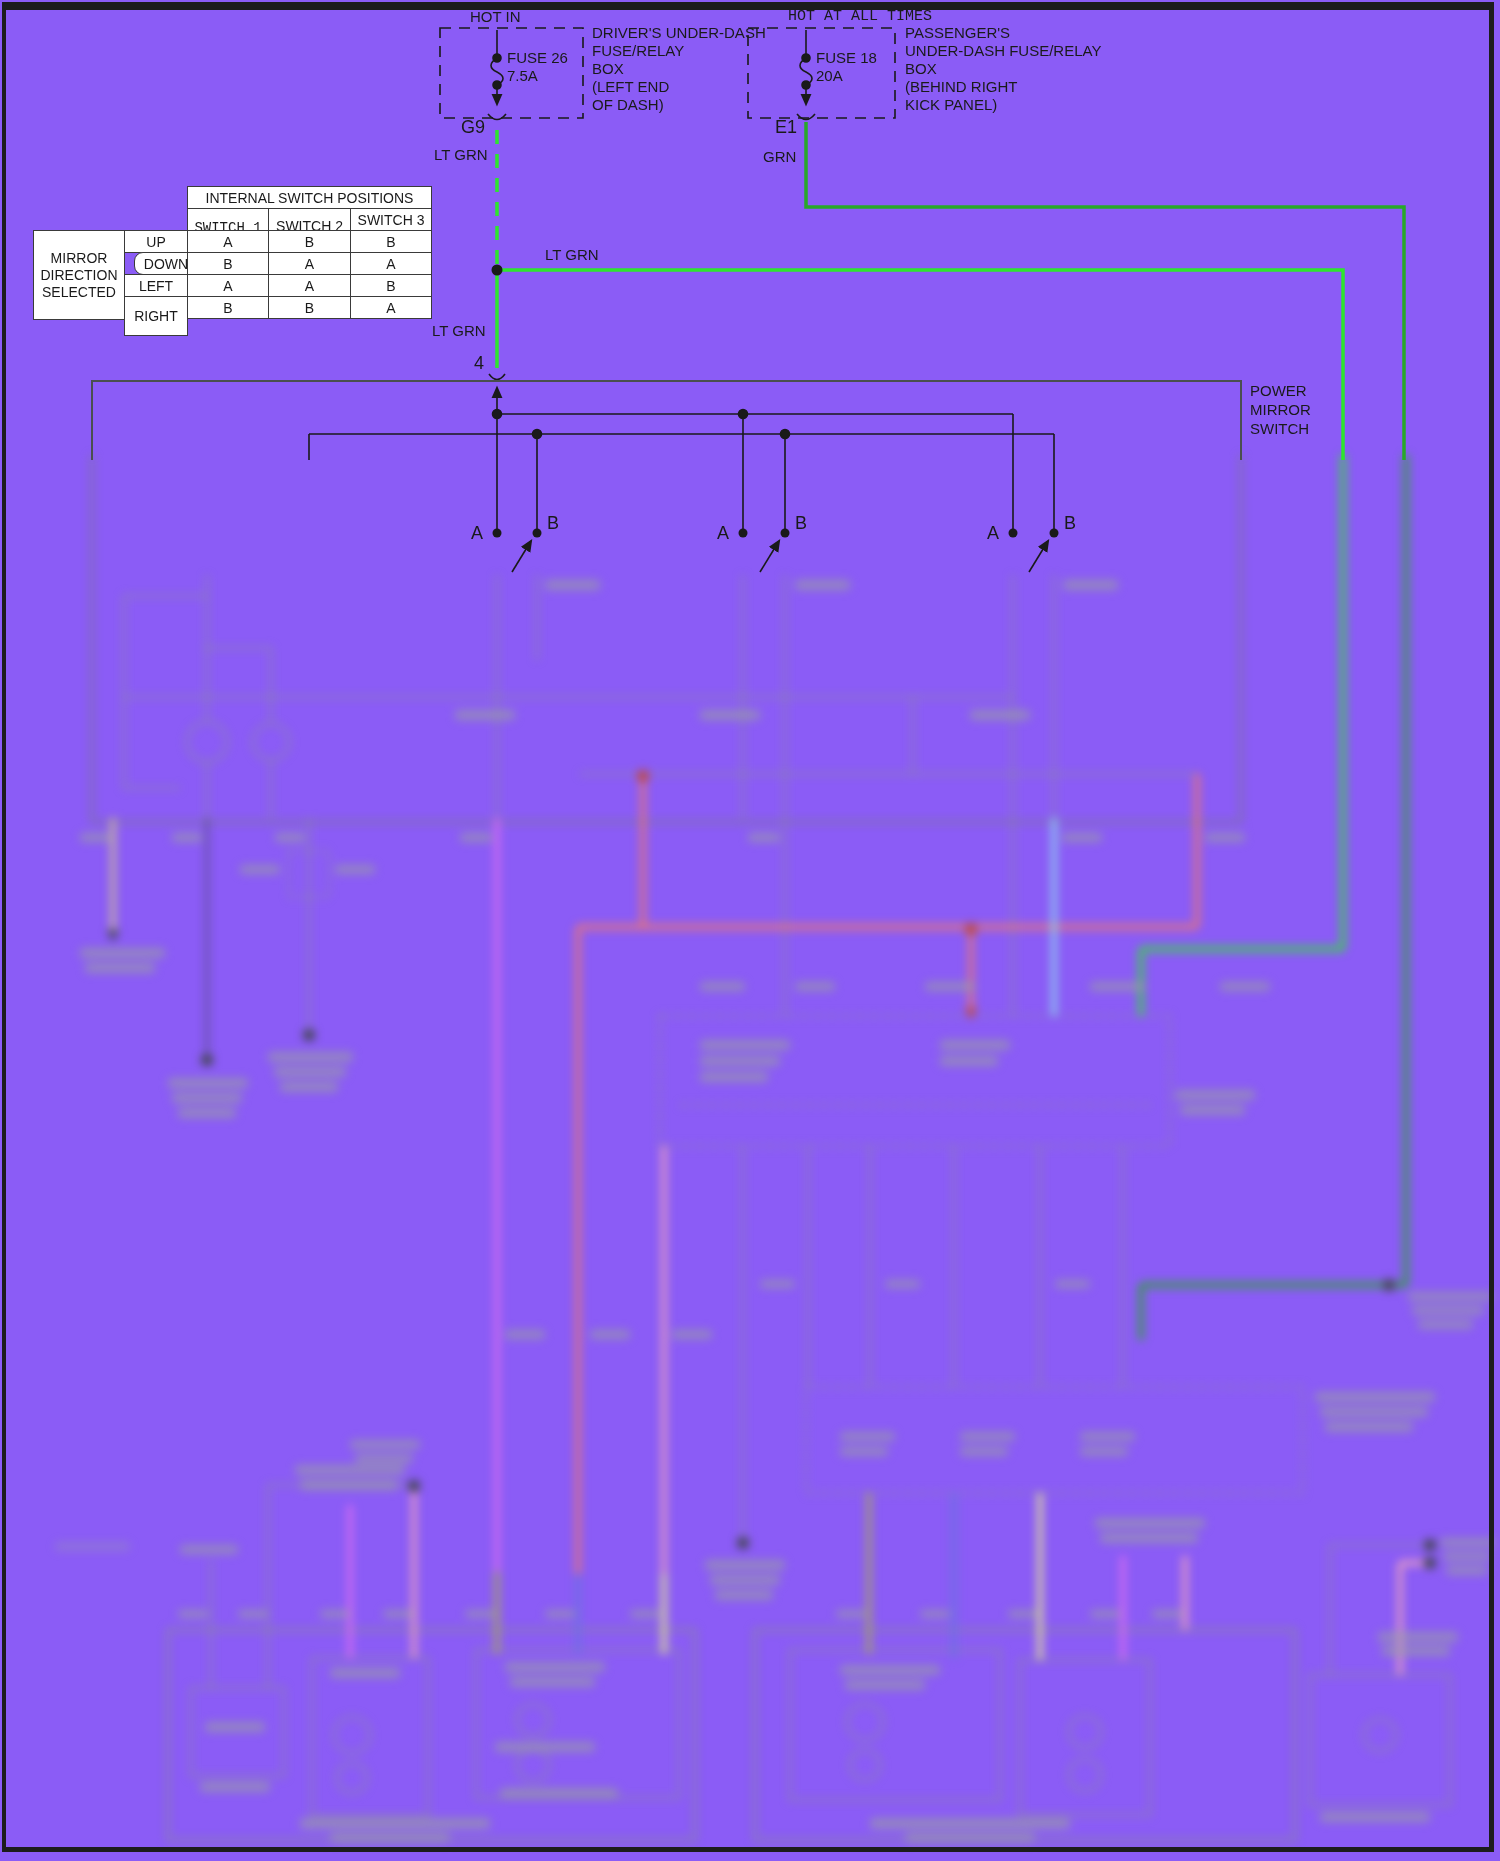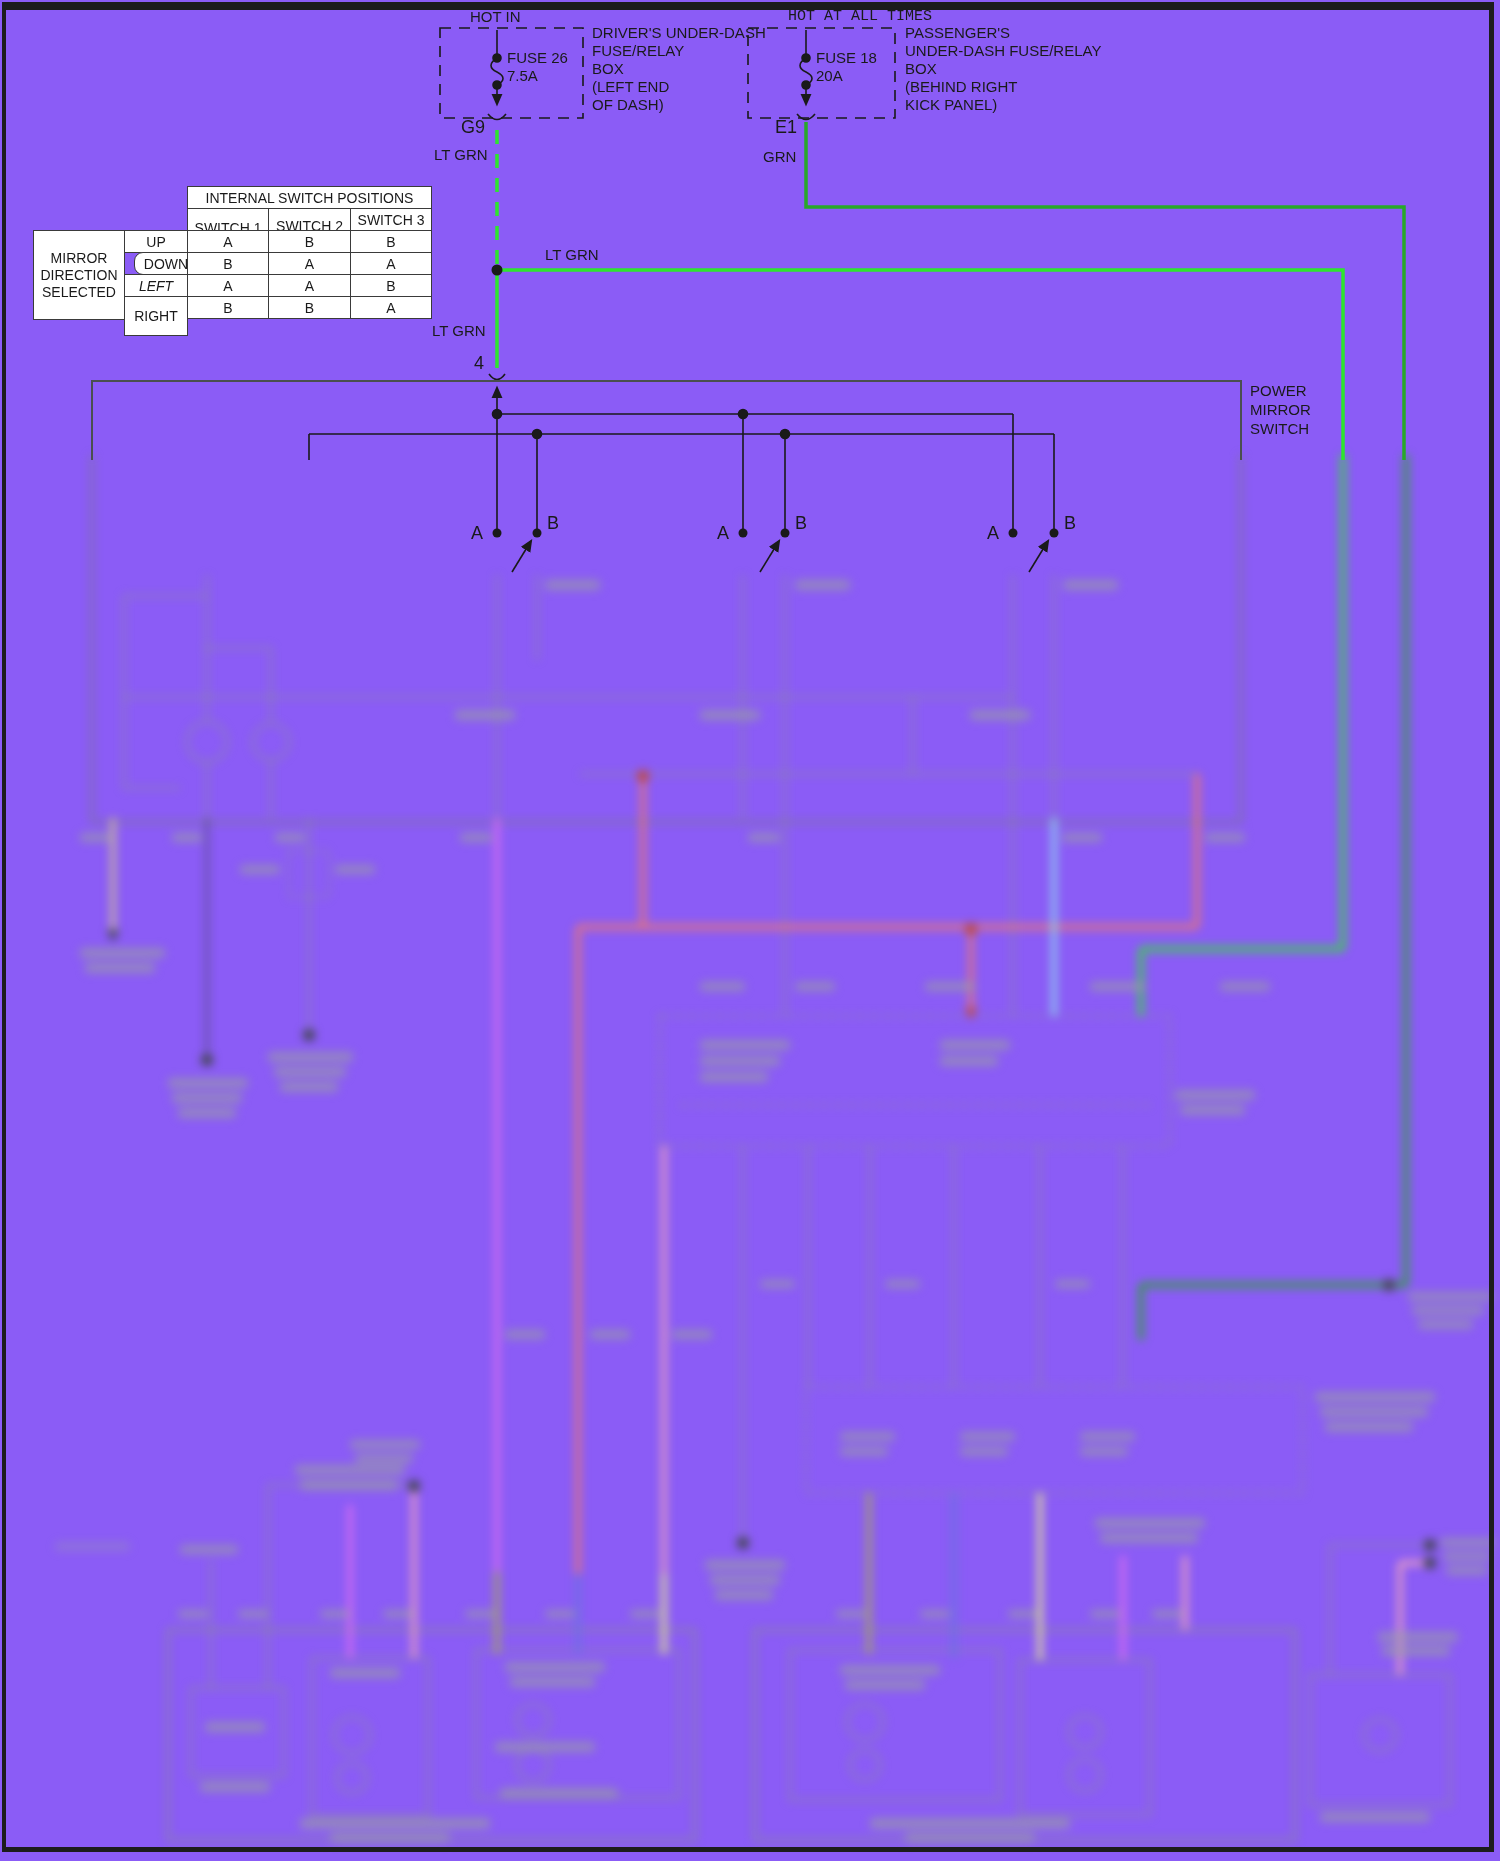--- a/index.html
+++ b/index.html
@@ -304,40 +304,40 @@
 
     <div class="lbl small" style="left:471px;top:524px;">A</div>
     <div class="lbl small" style="left:547px;top:514px;">B</div>
     <div class="lbl small" style="left:717px;top:524px;">A</div>
     <div class="lbl small" style="left:795px;top:514px;">B</div>
     <div class="lbl small" style="left:987px;top:524px;">A</div>
     <div class="lbl small" style="left:1064px;top:514px;">B</div>
 
     <div style="position:absolute;left:33px;top:186px;width:400px;height:134px;">
       <div class="tcell" style="left:154px;top:0;width:245px;height:23px;">INTERNAL SWITCH POSITIONS</div>
-      <div class="tcell" style="left:154px;top:22px;width:82px;height:40px;">SWITCH 1</div>
+      <div class="tcell" style="left:154px;top:22px;width:82px;height:40px;font-family:Liberation Mono, monospace;">SWITCH 1</div>
       <div class="tcell" style="left:235px;top:22px;width:83px;height:36px;">SWITCH 2</div>
       <div class="tcell" style="left:317px;top:22px;width:82px;height:23px;">SWITCH 3</div>
       <div class="tcell rowhdr" style="left:0;top:44px;width:92px;height:90px;">
           <span>MIRROR</span>
           <span>DIRECTION</span>
           <span>SELECTED</span>
         </div>
 
       <div class="tcell" style="left:91px;top:44px;width:64px;height:23px;">UP</div>
       <div class="tcell" style="left:154px;top:44px;width:82px;height:23px;">A</div>
       <div class="tcell" style="left:235px;top:44px;width:83px;height:23px;">B</div>
       <div class="tcell" style="left:317px;top:44px;width:82px;height:23px;">B</div>
 
       <div class="tcell" style="left:101px;top:66px;width:64px;height:23px;border-radius:9px;">DOWN</div>
       <div class="tcell" style="left:154px;top:66px;width:82px;height:23px;">B</div>
       <div class="tcell" style="left:235px;top:66px;width:83px;height:23px;">A</div>
       <div class="tcell" style="left:317px;top:66px;width:82px;height:23px;">A</div>
 
-      <div class="tcell" style="left:91px;top:88px;width:64px;height:23px;font-style:italic;">LEFT</div>
+      <div class="tcell" style="left:91px;top:88px;width:64px;height:23px;">LEFT</div>
       <div class="tcell" style="left:154px;top:88px;width:82px;height:23px;">A</div>
       <div class="tcell" style="left:235px;top:88px;width:83px;height:23px;">A</div>
       <div class="tcell" style="left:317px;top:88px;width:82px;height:23px;">B</div>
 
       <div class="tcell" style="left:91px;top:110px;width:64px;height:40px;">RIGHT</div>
       <div class="tcell" style="left:154px;top:110px;width:82px;height:23px;">B</div>
       <div class="tcell" style="left:235px;top:110px;width:83px;height:23px;">B</div>
       <div class="tcell" style="left:317px;top:110px;width:82px;height:23px;">A</div>
     </div>
   </div>

